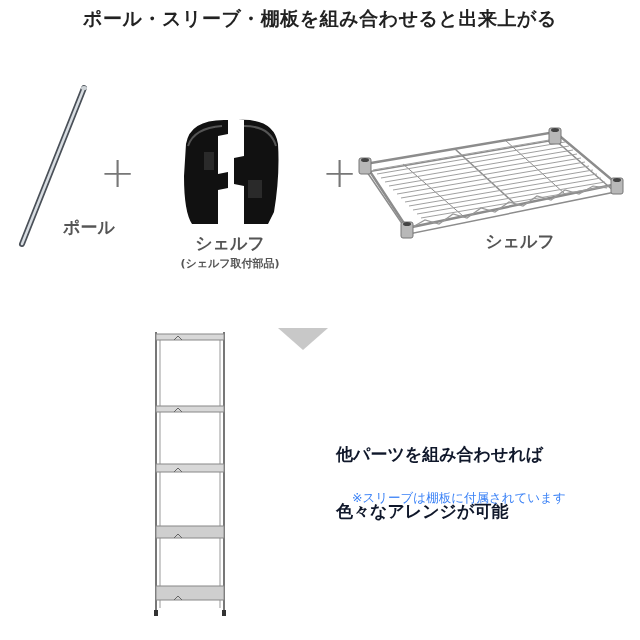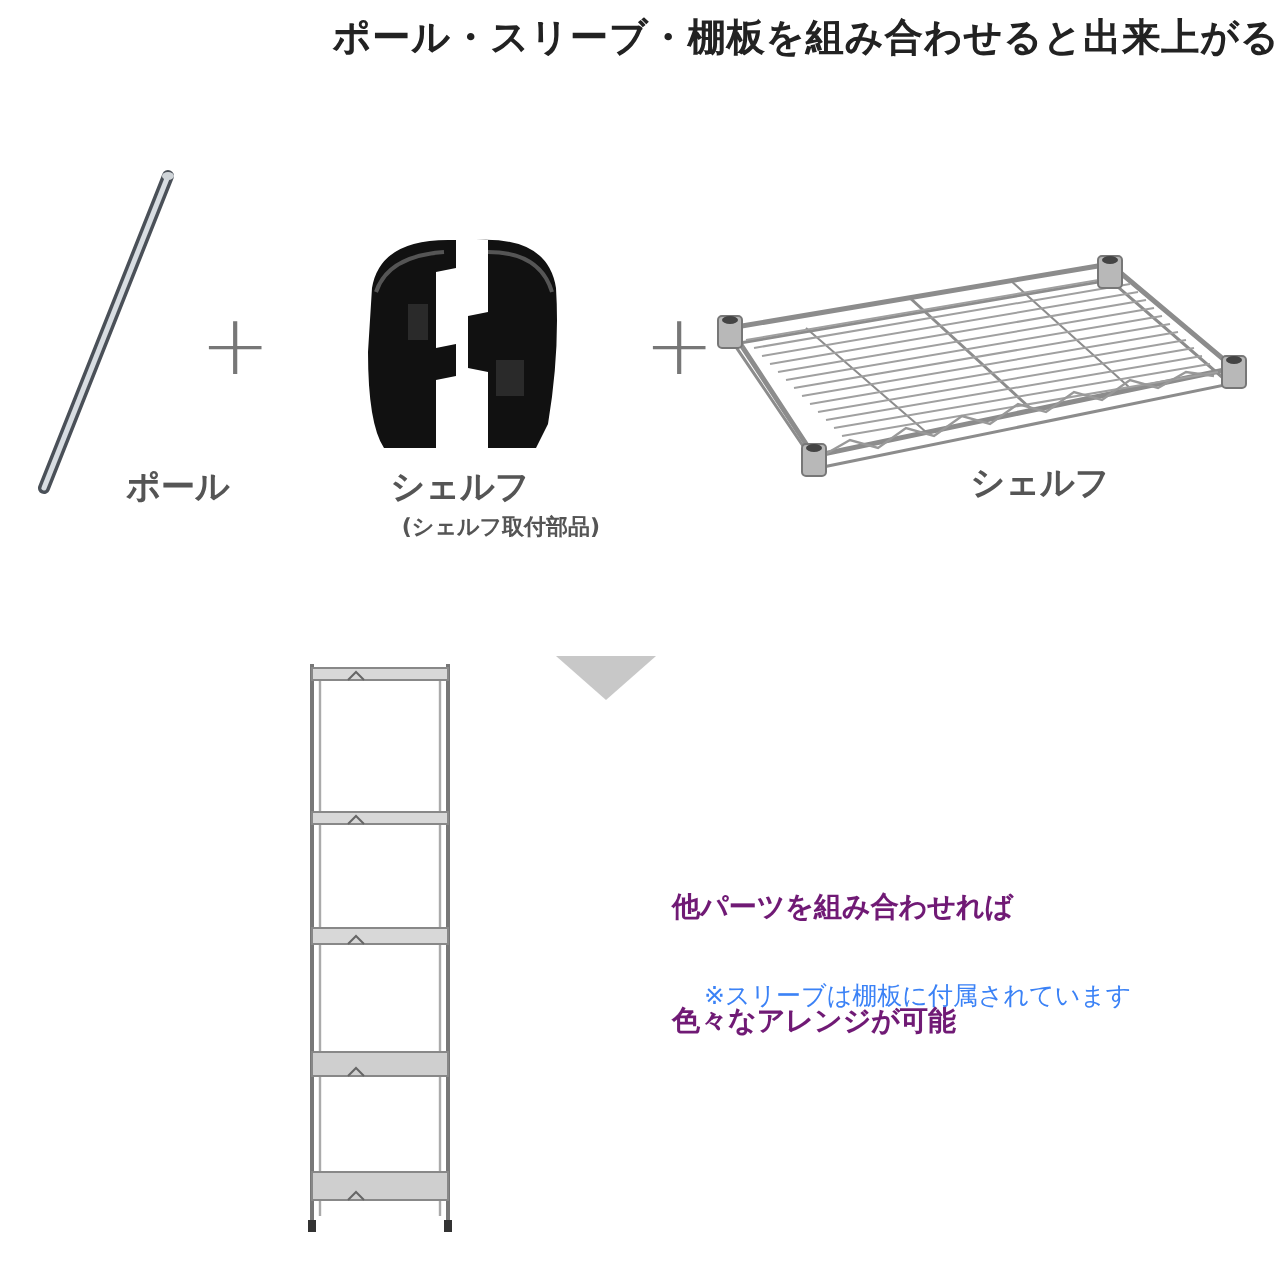--- a/index.html
+++ b/index.html
@@ -1,24 +1,24 @@
 <!DOCTYPE html>
 <html><head>
   <meta charset="utf-8">
   <style>
     html, body { margin: 0; padding: 0; background: #ffffff; }
     body { width: 640px; height: 640px; position: relative; overflow: hidden;
            font-family: "DejaVu Sans", "Liberation Sans", sans-serif; }
     .abs { position: absolute; }
-    .title { left: 0; top: 6px; width: 640px; text-align: right;
+    .title { left: 0; top: 6px; width: 640px; text-align: center;
              font-size: 19px; font-weight: bold; color: #222222; letter-spacing: 0.5px; }
     .label { color: #555555; font-size: 17px; font-weight: bold; text-align: center; }
-    .sublabel { color: #555555; font-size: 11px; font-weight: bold; text-align: right; }
+    .sublabel { color: #555555; font-size: 11px; font-weight: bold; text-align: center; }
     .plus { color: #777777; font-size: 42px; font-weight: 300; line-height: 1; }
-    .desc1 { color: #701a75; font-size: 14px; font-weight: bold; line-height: 24px; }
+    .desc1 { color: #0f172a; font-size: 17px; font-weight: bold; line-height: 24px; }
     .note { color: #3b82f6; font-size: 12.5px; font-weight: normal; margin-left: 16px; }
   </style>
 </head>
 <body>
 
 <div class="abs title">ポール・スリーブ・棚板を組み合わせると出来上がる</div>
 
 <div class="abs" style="left:14px;top:84px;width:80px;height:170px;">
   <svg width="80" height="170" viewBox="0 0 80 170">
     <defs>
@@ -27,21 +27,21 @@
         <stop offset="0.4" stop-color="#e8ecf0"></stop>
         <stop offset="0.7" stop-color="#8a9098"></stop>
         <stop offset="1" stop-color="#40464c"></stop>
       </linearGradient>
     </defs>
     <line x1="70" y1="4" x2="8" y2="160" stroke="#4a5058" stroke-width="6" stroke-linecap="round"></line>
     <line x1="70" y1="4" x2="8" y2="160" stroke="#d8dde2" stroke-width="2.5" stroke-linecap="round"></line>
     <ellipse cx="70" cy="4" rx="3" ry="2" fill="#cfd4d8"></ellipse>
   </svg>
 </div>
-<div class="abs label" style="left:54px;top:232px;width:70px;font-family:Liberation Serif, serif;">ポール</div>
+<div class="abs label" style="left:54px;top:216px;width:70px;font-family:Liberation Serif, serif;">ポール</div>
 
 <div class="abs plus" style="left:100px;top:152px;">+</div>
 
 <div class="abs" style="left:182px;top:116px;width:100px;height:110px;">
   <svg width="100" height="110" viewBox="0 0 100 110">
 
     <path d="M4 28 Q8 4 42 4 L46 4 L46 18 L36 20 L36 58 L46 56 L46 72 L36 74 L36 108 L10 108 Q2 96 2 60 Z" fill="#111"></path>
     <path d="M6 30 Q12 12 40 10" stroke="#555" stroke-width="2" fill="none"></path>
     <rect x="22" y="36" width="10" height="18" fill="#2a2a2a"></rect>
 

